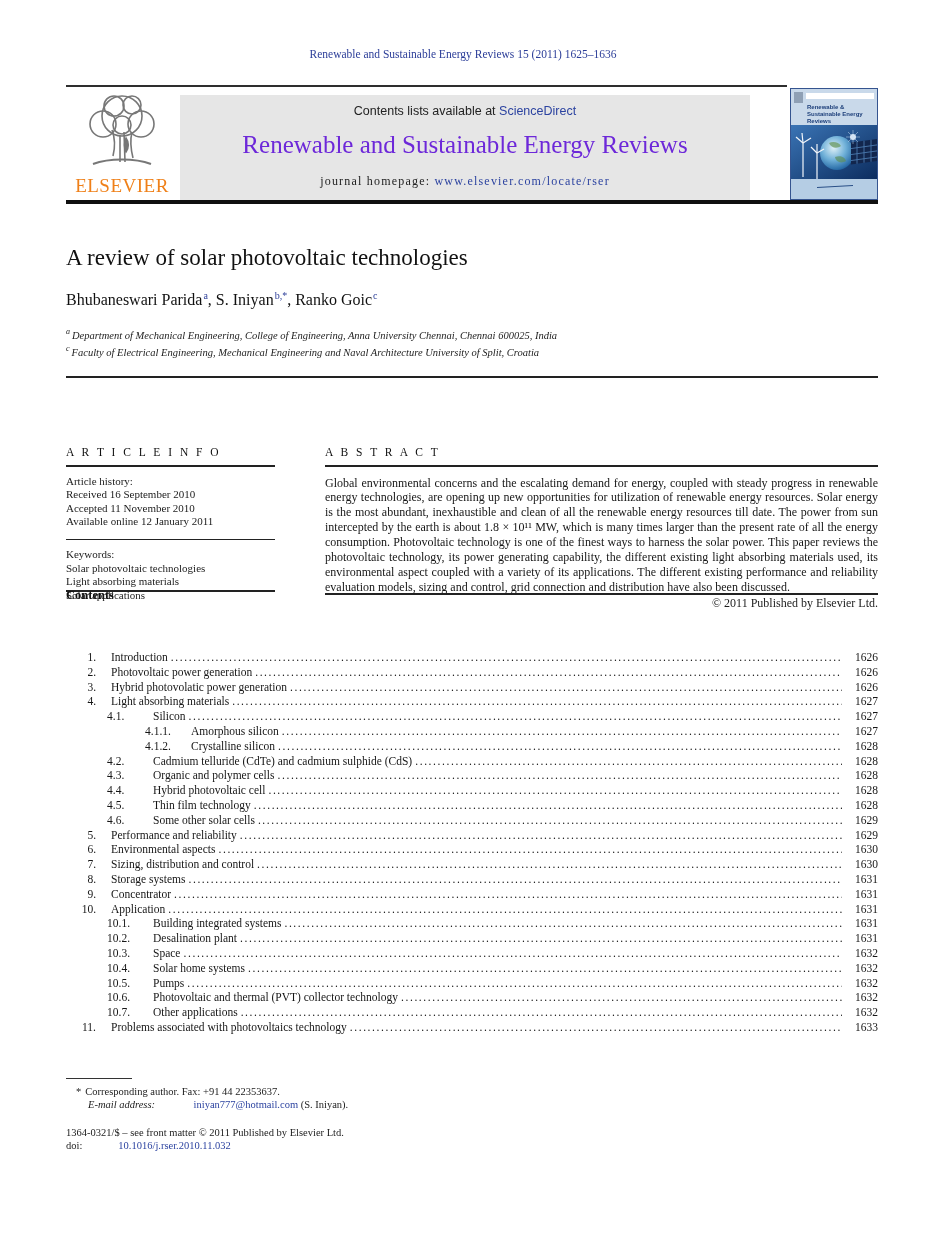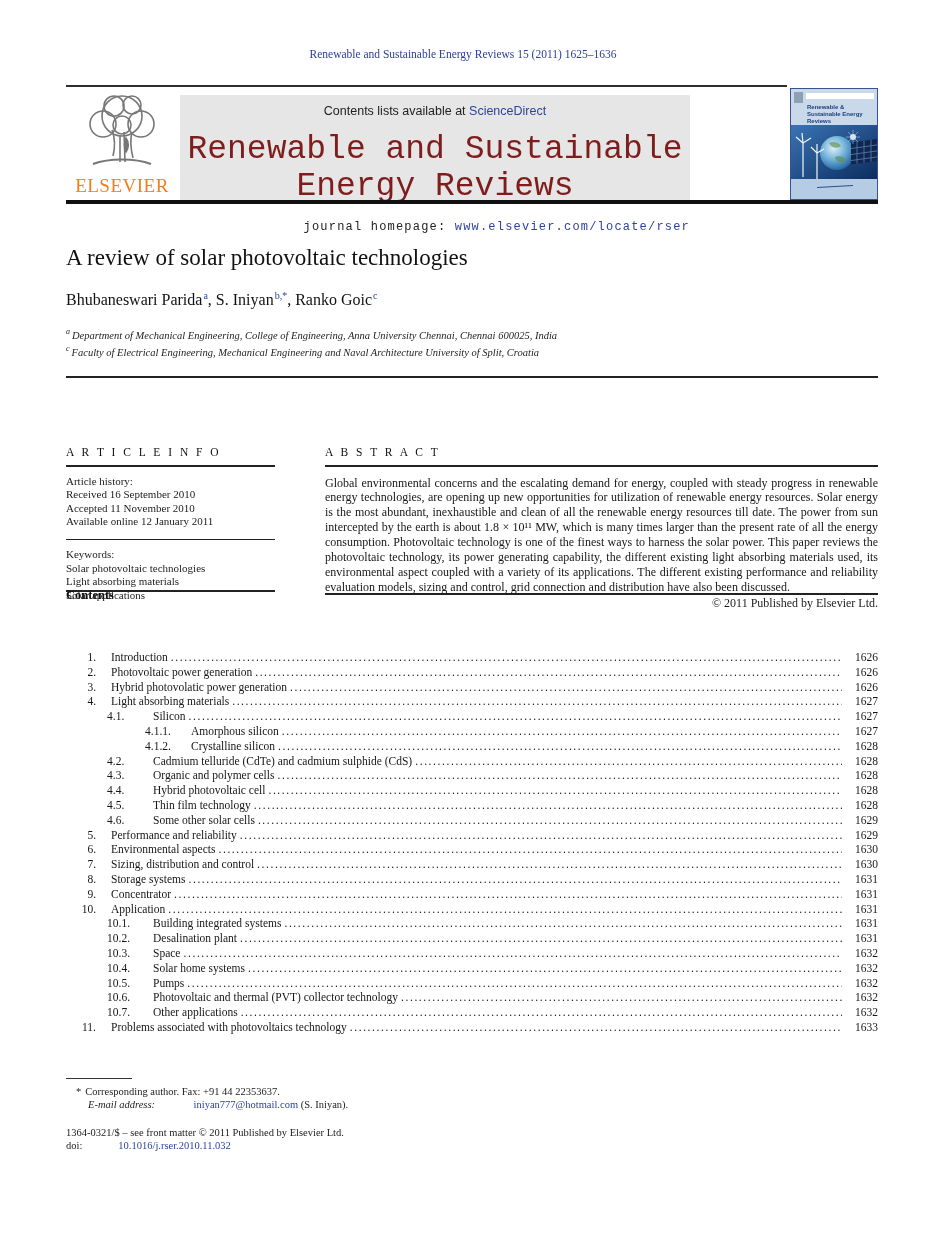--- a/index.html
+++ b/index.html
@@ -12,25 +12,25 @@
 
   
   .top-rule{top:85px;left:66px;width:721px;height:2px;background:#2e2e2e;}
   .thick-rule{top:200px;left:66px;width:812px;height:4px;background:#101010;}
   .mid-rule{top:376px;left:66px;width:812px;height:2px;background:#222;}
 
   
   .logo-block{top:92px;left:66px;width:112px;height:110px;text-align:center;}
   .logo-tree{display:block;margin:0 auto;}
   .logo-text{font-family:"Liberation Serif",serif;font-size:19px;color:#ef8019;letter-spacing:.5px;margin-top:1px;}
-  .gray-box{top:95px;left:180px;width:510px;height:105px;background:#e6e6e6;text-align:center;}
+  .gray-box{top:95px;left:180px;width:570px;height:105px;background:#e6e6e6;text-align:center;}
   .contents-line{margin-top:9px;font-family:"Liberation Sans",sans-serif;font-size:12.5px;color:#222;}
   .sd-link{color:#2c43a0;}
-  .mast-title{margin-top:13px;font-size:33px;color:#7f1d1d;font-family:Liberation Mono, monospace;}
-  .homepage-line{margin-top:15px;font-family:Liberation Mono, monospace;font-size:12px;letter-spacing:1.2px;color:#222;text-align:right;}
+  .mast-title{margin-top:13px;font-size:25px;color:#6d28d9;}
+  .homepage-line{margin-top:15px;font-family:Liberation Serif, serif;font-size:12px;letter-spacing:1.2px;color:#222;}
   .hp-link{color:#2c43a0;}
 
   
   .cover{top:88px;left:790px;width:88px;height:112px;background:#7aa7d4;border:1px solid #35548f;box-sizing:border-box;}
   .cover-top{position:absolute;top:0;left:0;right:0;height:36px;background:#c9d9ea;}
   .cover-logo-sq{position:absolute;top:3px;left:3px;width:9px;height:11px;background:#8fa0b5;}
   .cover-bar{position:absolute;top:4px;left:15px;right:3px;height:6px;background:#fff;}
   .cover-title{position:absolute;top:15px;left:16px;width:60px;font-family:"Liberation Sans",sans-serif;
                font-size:6px;font-weight:bold;line-height:7px;color:#1d3f7a;}
   .cover-img{position:absolute;top:36px;left:0;width:86px;height:55px;}

